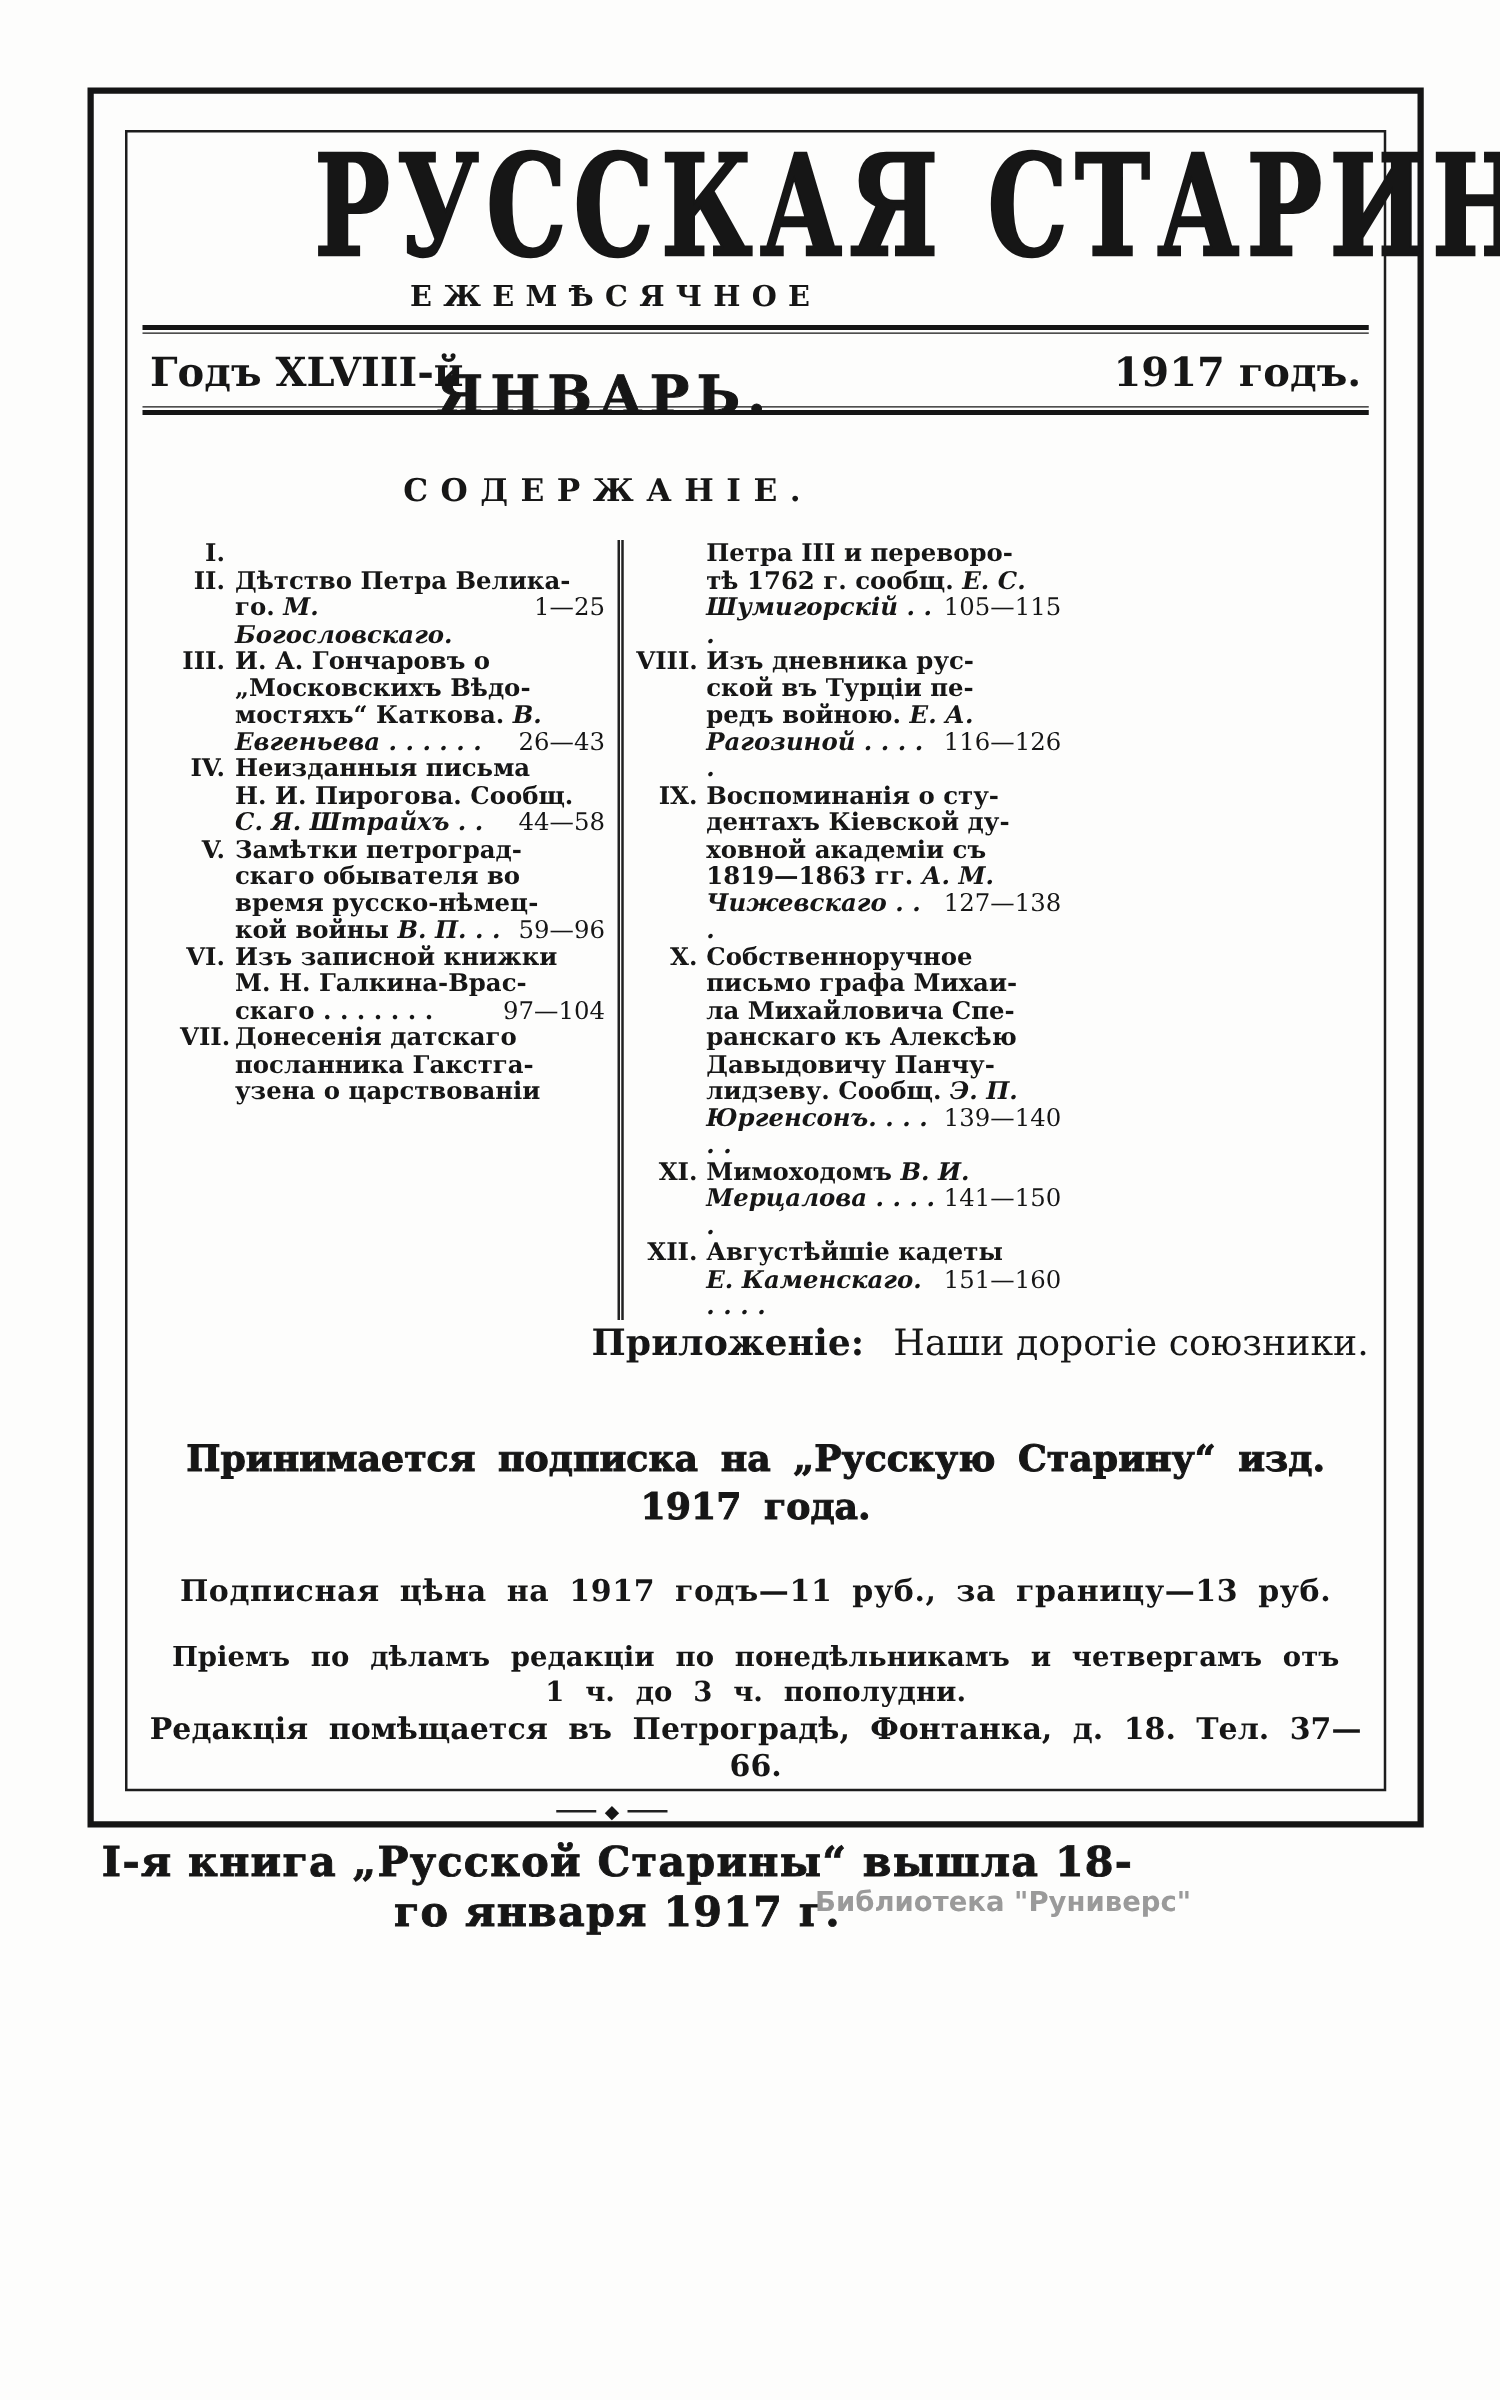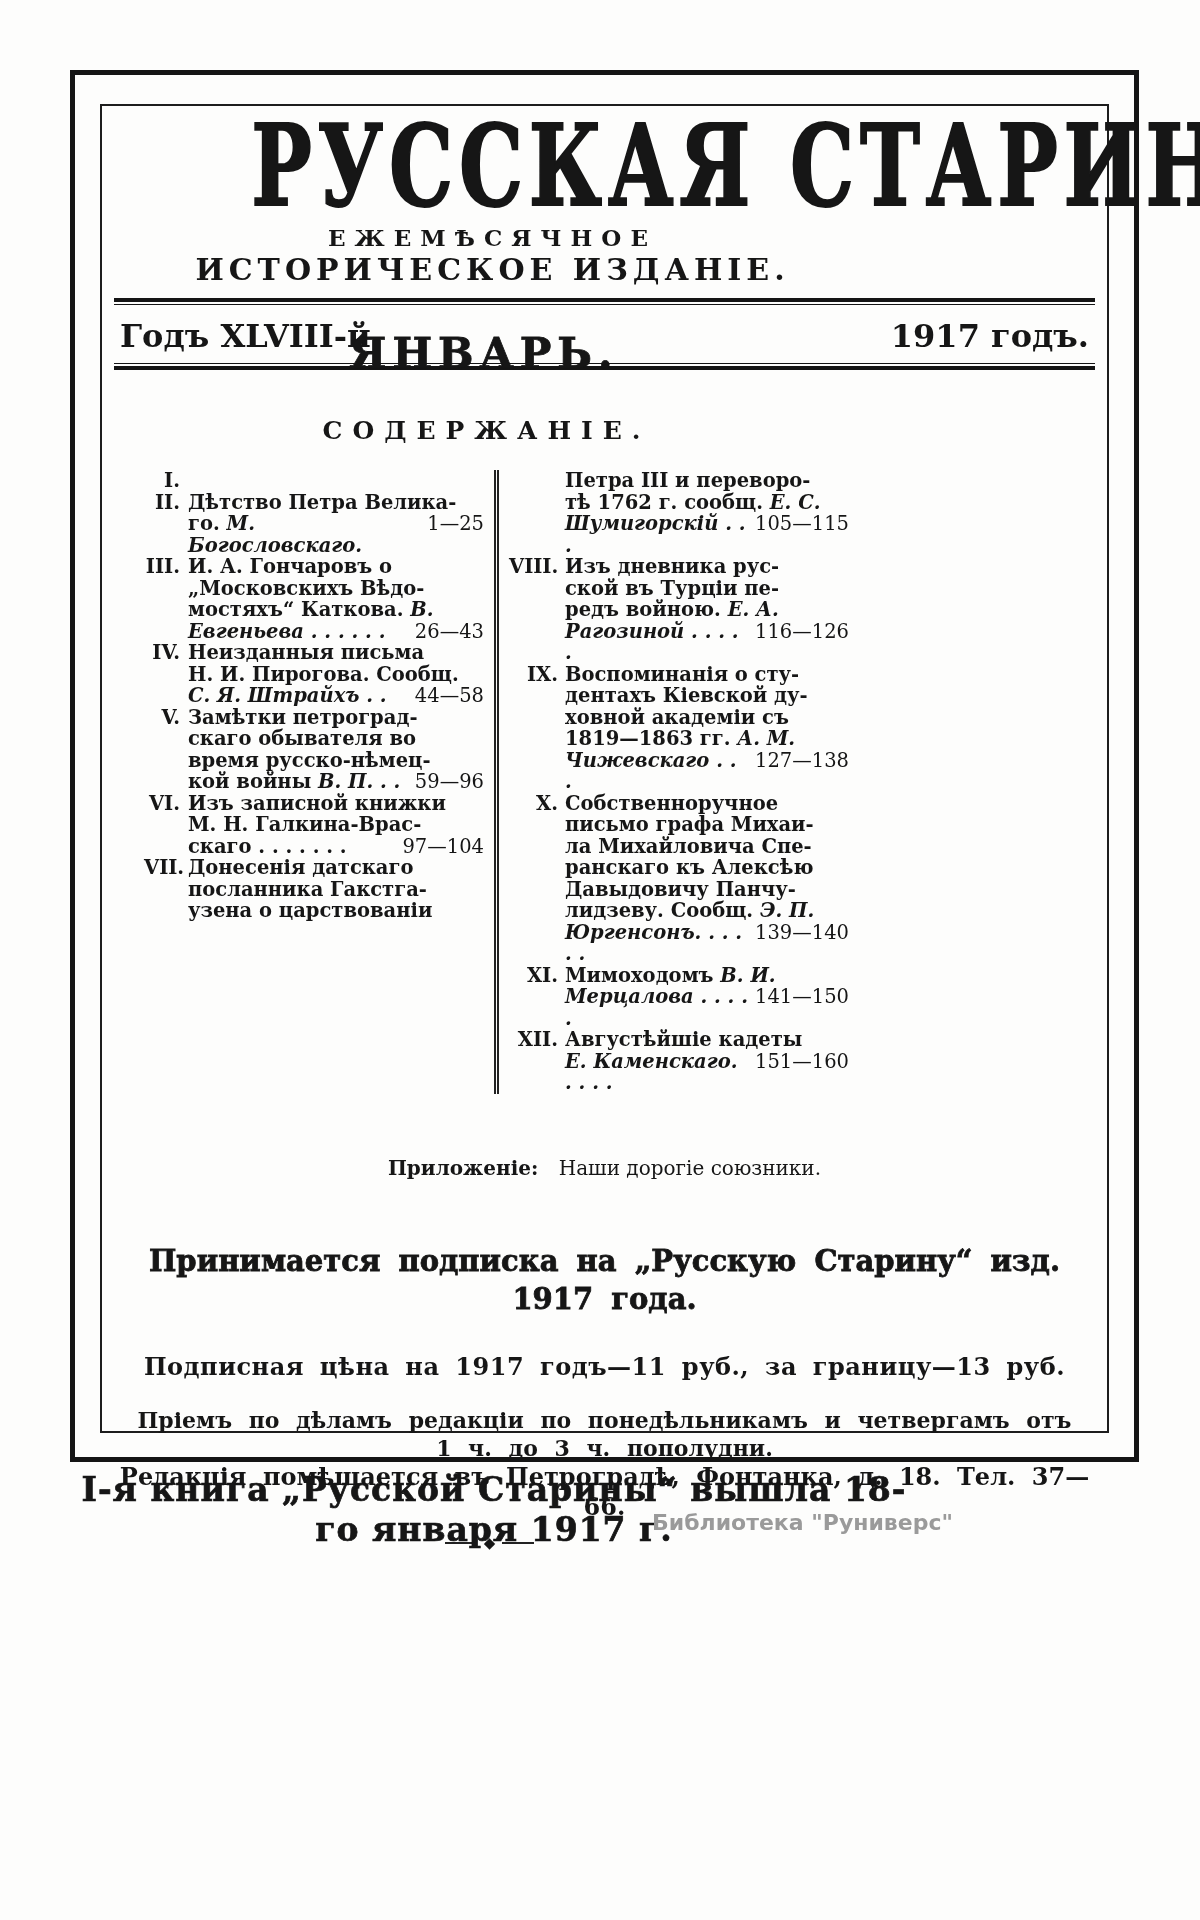--- a/index.html
+++ b/index.html
@@ -92,22 +92,22 @@
   .toc-entry { display:flex; font-size:19.5px; line-height:21.5px; font-weight:bold; }
   .toc-num { flex:none; text-align:right; }
   .toc-col-left  .toc-num { width:44px; padding-right:8px; }
   .toc-col-right .toc-num { width:56px; padding-right:7px; }
   .toc-body { flex:1; min-width:0; }
   .toc-line { display:flex; }
   .toc-line .txt { flex:1; }
   .toc-pages { font-weight:normal; margin-left:6px; white-space:nowrap; }
   .ital { font-style:italic; }
   .supplement {
-    margin-top:56px; text-align:center;
-    font-size:20px; line-height:36px;
+    text-align:right;
+    font-size:29px; line-height:36px;
   }
   .supplement-label { font-weight:bold; }
   .supplement-text { margin-left:14px; }
   .subscription-notice {
     margin-top:56px; text-align:center;
     font-size:29px; line-height:38px; font-weight:bold;
     word-spacing:8px;
     -webkit-text-stroke:0.8px #161616;
   }
   .price-notice {
@@ -149,21 +149,20 @@
 </style>
 </head>
 <body>
 
 <div class="page">
   <div class="outer-frame">
     <div class="inner-frame">
 
       <h1 class="masthead-title">РУССКАЯ СТАРИНА</h1>
       <div class="masthead-sub1">ЕЖЕМѢСЯЧНОЕ</div>
-      <div class="masthead-sub2">ИСТОРИЧЕСКОЕ ИЗДАНІЕ.</div>
 
       <div class="rule-pair"></div>
 
       <div class="date-row">
         <span class="date-year-label">Годъ XLVIII-й</span>
         <span class="date-month">ЯНВАРЬ.</span>
         <span class="date-year">1917 годъ.</span>
       </div>
 
       <div class="rule-pair flip"></div>

